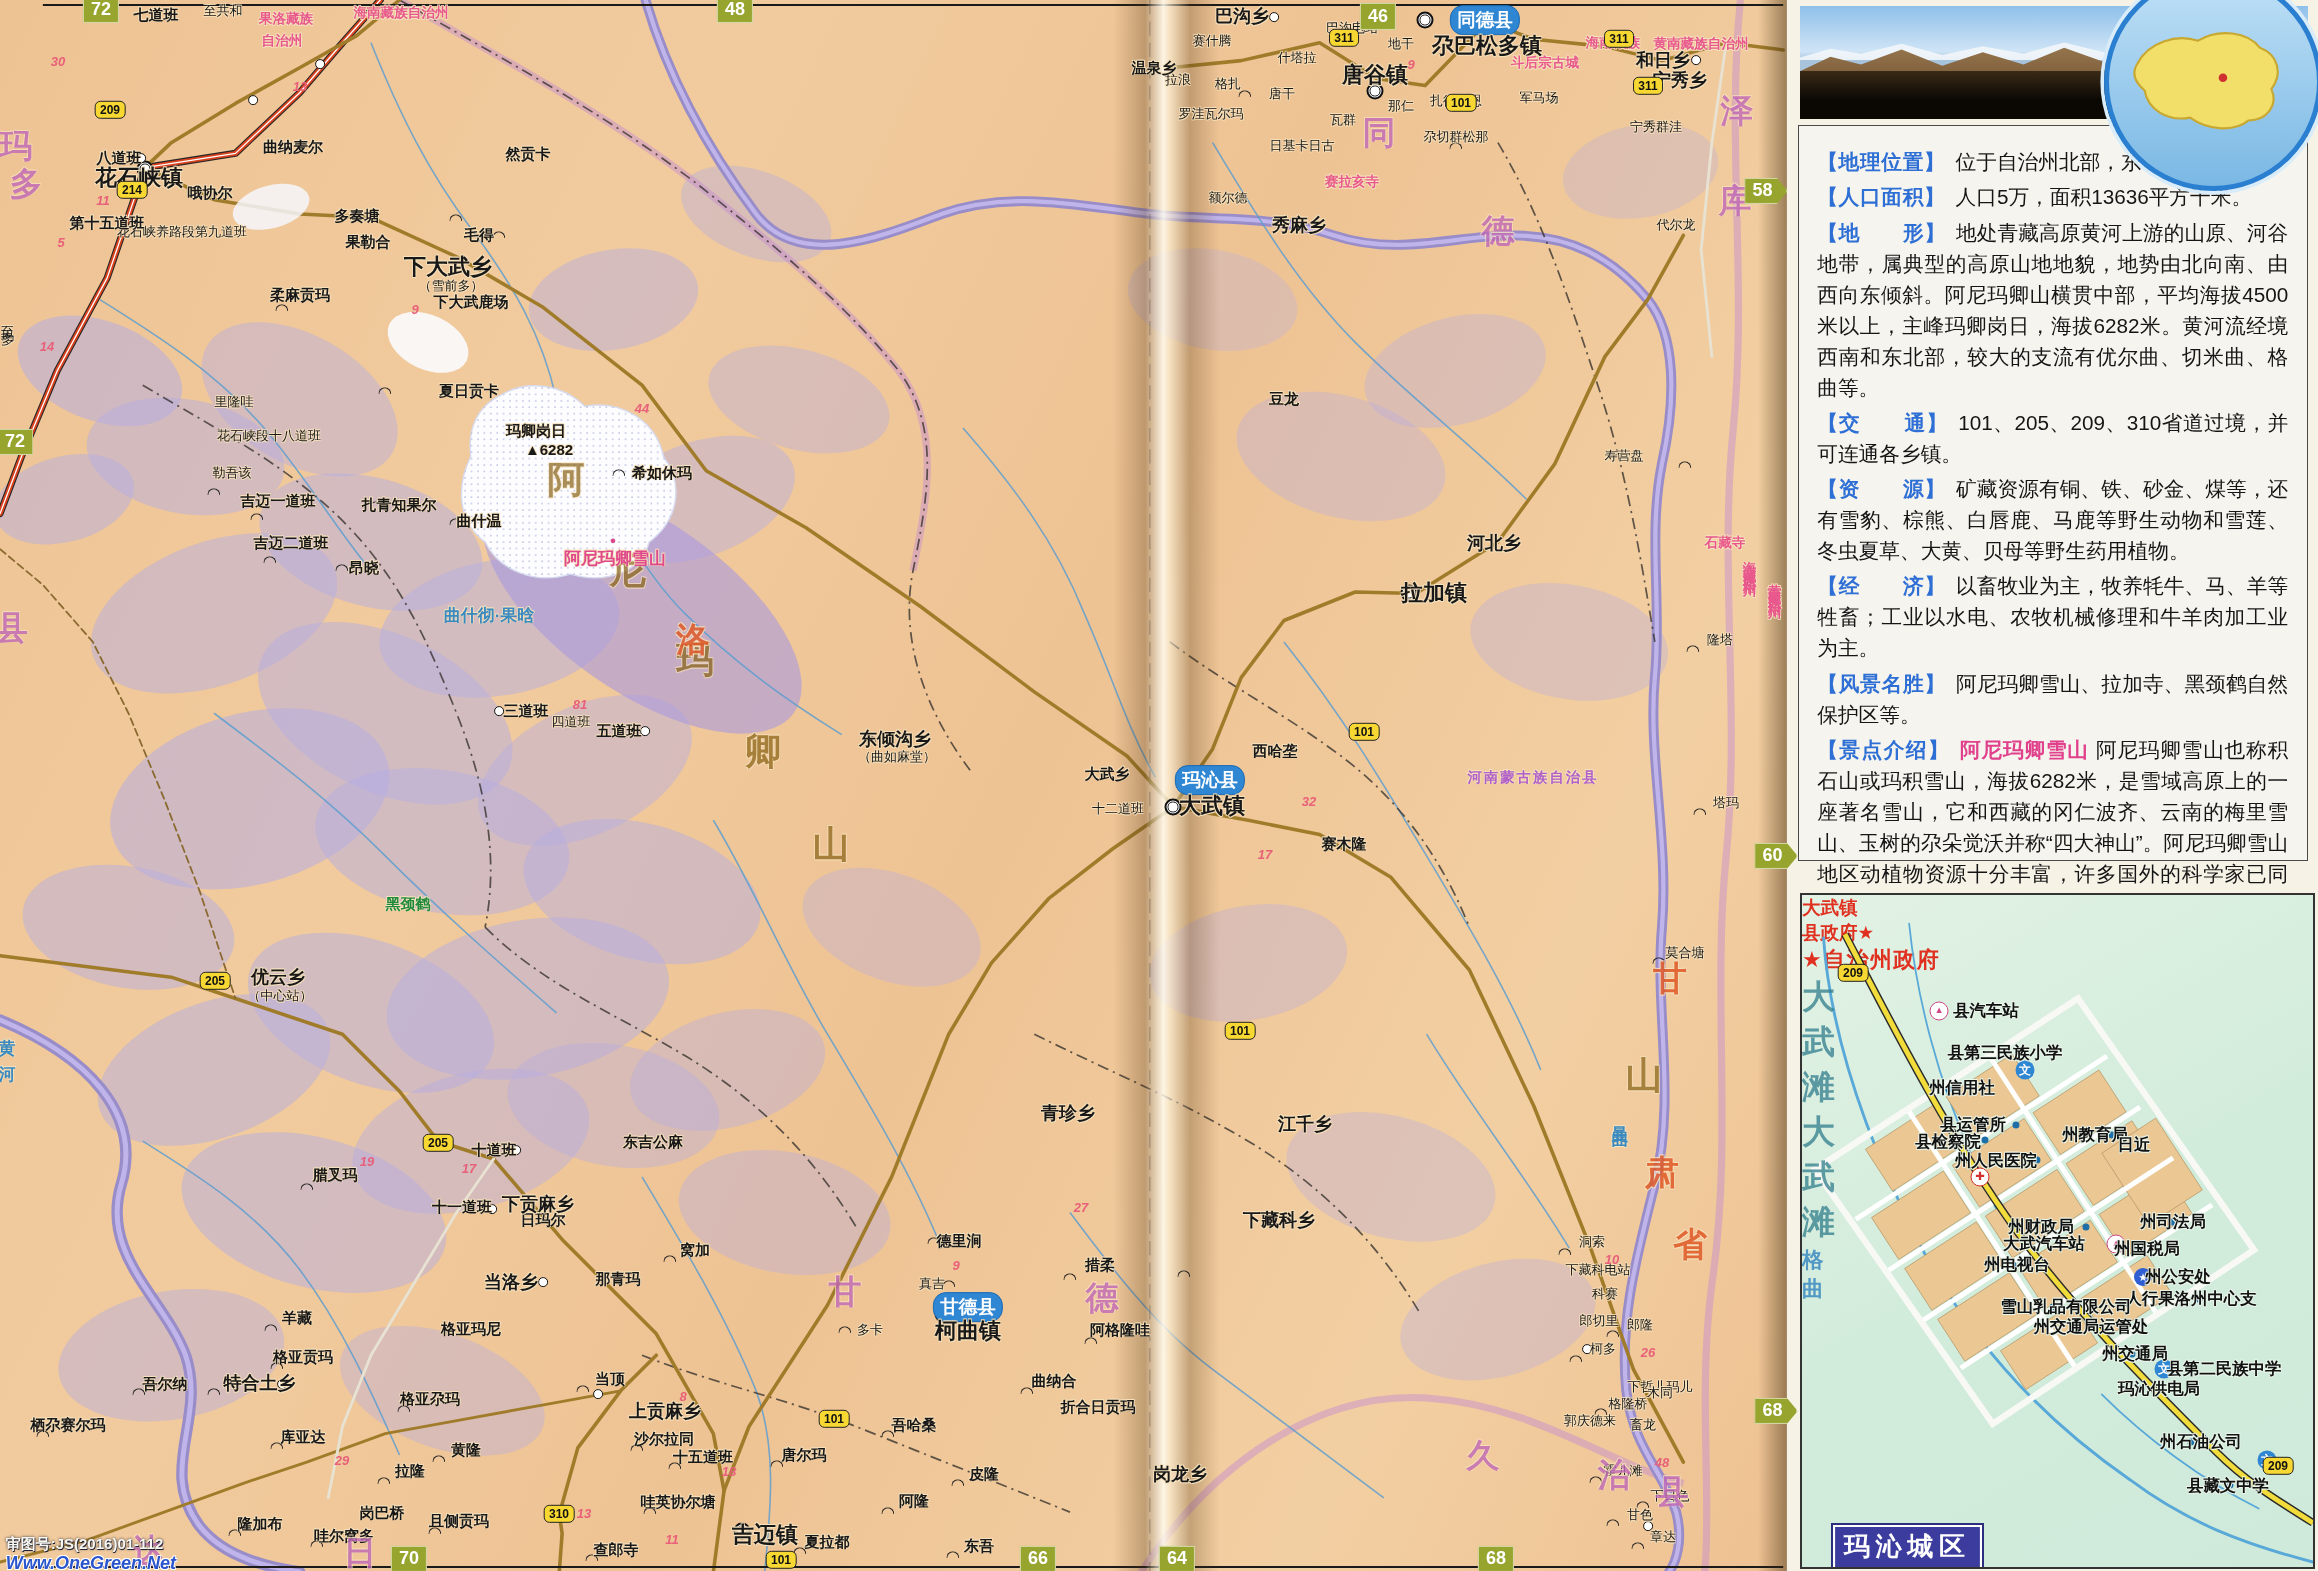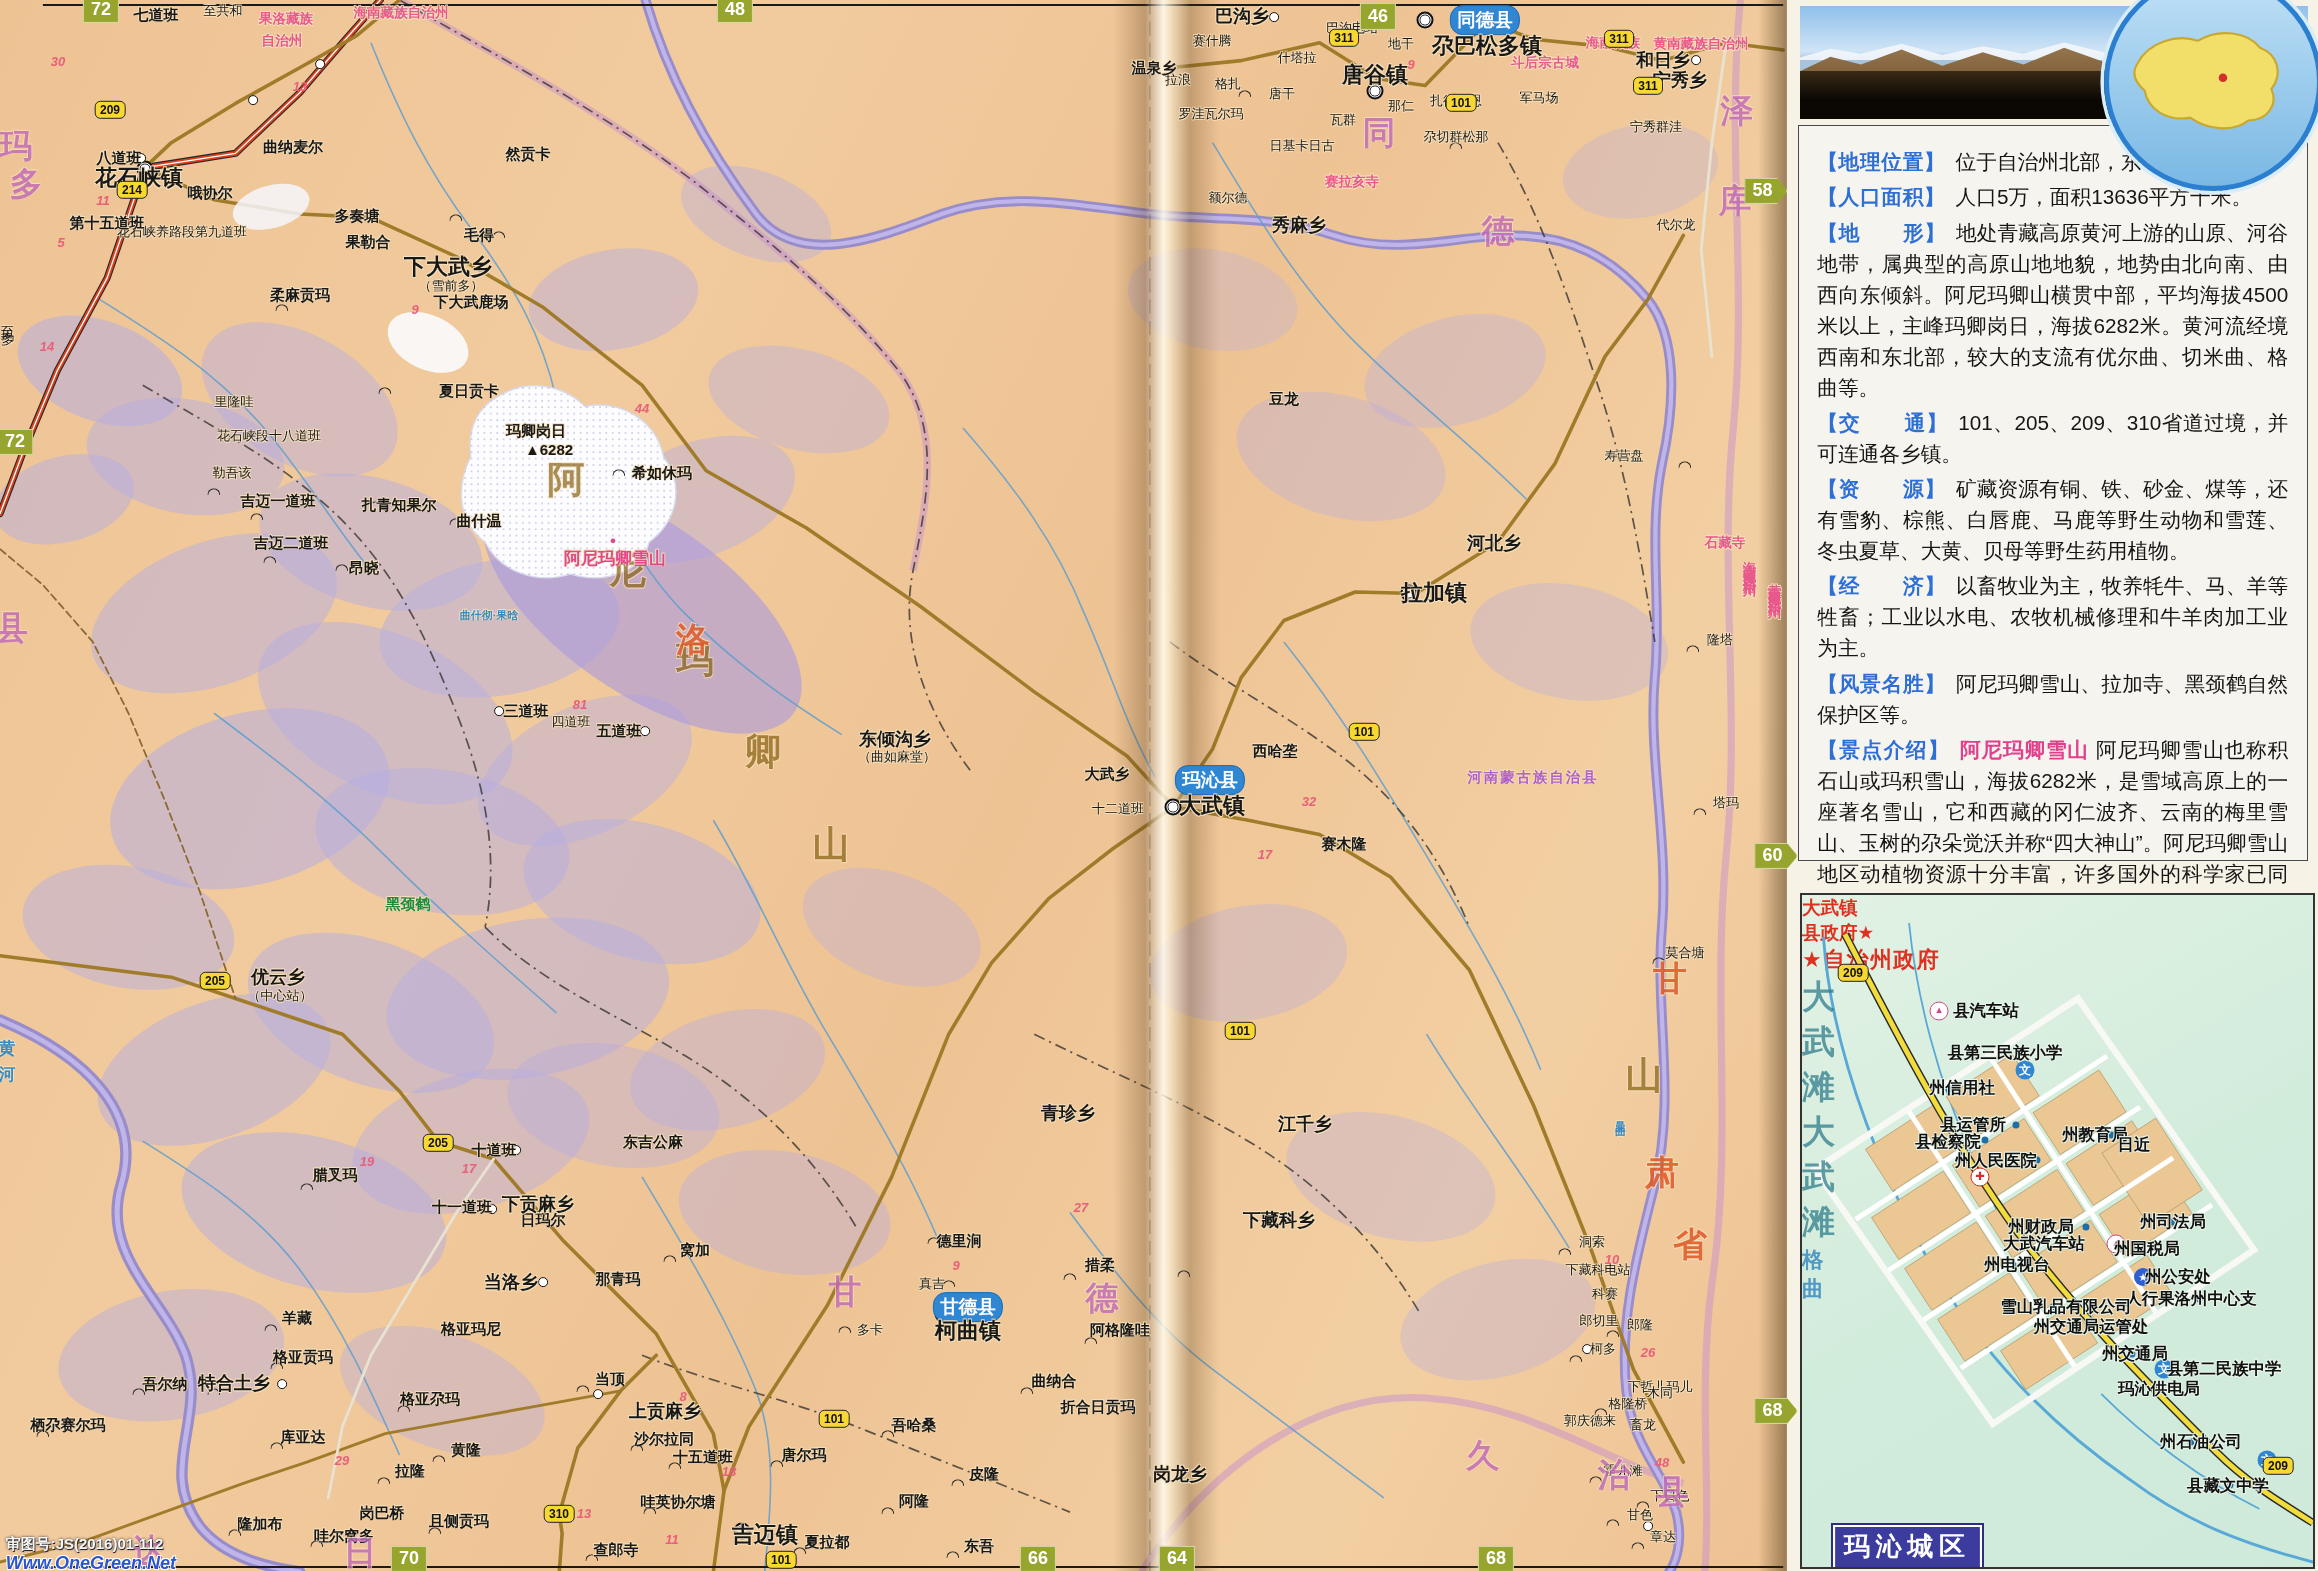--- a/index.html
+++ b/index.html
@@ -13,21 +13,21 @@
      background:linear-gradient(90deg,rgba(80,50,15,0) 0%,rgba(80,50,15,.30) 30%,rgba(255,252,240,.85) 47%,rgba(250,240,215,.65) 53%,rgba(80,50,15,.28) 72%,rgba(80,50,15,0) 100%);}
   #pageedge{position:absolute;left:1758px;top:0;width:39px;height:1572px;pointer-events:none;
      background:linear-gradient(90deg,rgba(60,40,10,0),rgba(60,40,10,.45) 70%,rgba(250,245,235,1) 100%);}
   .lbl{position:absolute;transform:translate(-50%,-50%);white-space:nowrap;font-weight:600;color:#181818;z-index:30;
        text-shadow:-0.7px -0.7px 0 rgba(246,226,190,.9),0.7px -0.7px 0 rgba(246,226,190,.9),-0.7px 0.7px 0 rgba(246,226,190,.9),0.7px 0.7px 0 rgba(246,226,190,.9);}
   .tl{font-size:22px;font-weight:700}.tl2{font-size:18px}.tm{font-size:15px}.ts{font-size:13px;font-weight:500}
   .pk{font-size:17px;color:#e0488c;font-weight:700}
   .pks{font-size:13.6px;color:#e8588c;font-weight:700}
   .pkp{font-size:14.3px;color:#b060c8;font-weight:700;letter-spacing:2.1px}
   .grn{font-size:15px;color:#1f8a3c;font-weight:700}
-  .blu{font-size:11px;color:#3a8ac0}
+  .blu{font-size:17px;color:#3a8ac0}
   .blu2{font-size:17px;color:#3a8ac0;font-weight:700}
   .bigp{font-size:33px;color:#c068b8;opacity:.8;font-weight:700}
   .bigo{font-size:34px;color:#e05a28;opacity:.85;font-weight:700}
   .bigb{font-size:37px;color:#8a6418;opacity:.72;font-weight:700}
   .pnum{font-size:13px;color:#e8607a;font-style:italic;font-weight:700;text-shadow:none}
   .bbox{font-size:18.5px;color:#fff;background:#2f86d2;padding:1.4px 6.4px;border-radius:13px;font-weight:700;text-shadow:none;border:0.7px solid #1a6ab4}
   .tv{writing-mode:vertical-rl;letter-spacing:3.6px}
   .reddot{font-size:10.7px;color:#d8488c;text-shadow:none}
   .dome{position:absolute;width:11.4px;height:6.4px;border:1.8px solid #222;border-bottom:none;
         border-radius:7.1px 7.1px 0 0;transform:translate(-50%,-50%);z-index:25}
@@ -251,21 +251,21 @@
         <div class="lbl tm" style="left: 543px; top: 1220px;">日玛尔</div>
         <div class="lbl tm" style="left: 618px; top: 1279px;">那青玛</div>
         <div class="lbl tm" style="left: 471px; top: 1329px;">格亚玛尼</div>
         <div class="lbl tm" style="left: 653px; top: 1142px;">东吉公麻</div>
         <div class="lbl tm" style="left: 335px; top: 1175px;">腊叉玛</div>
         <div class="lbl tm" style="left: 297px; top: 1318px;">羊藏</div>
         <div class="lbl tm" style="left: 303px; top: 1357px;">格亚贡玛</div>
         <div class="lbl tm" style="left: 430px; top: 1399px;">格亚尕玛</div>
         <div class="lbl tm" style="left: 610px; top: 1379px;">当顶</div>
         <div class="lbl tm" style="left: 695px; top: 1250px;">窝加</div>
-        <div class="lbl tl2" style="left: 234px; top: 1383px;">特合土乡</div>
+        <div class="lbl tl2" style="left: 242px; top: 1383px; padding-left: 35px;">特合土乡</div>
         <div class="lbl tm" style="left: 165px; top: 1384px;">吾尔纳</div>
         <div class="lbl tm" style="left: 68px; top: 1425px;">栖尕赛尔玛</div>
         <div class="lbl tm" style="left: 303px; top: 1437px;">库亚达</div>
         <div class="lbl tm" style="left: 410px; top: 1471px;">拉隆</div>
         <div class="lbl tm" style="left: 466px; top: 1450px;">黄隆</div>
         <div class="lbl tm" style="left: 260px; top: 1524px;">隆加布</div>
         <div class="lbl tm" style="left: 344px; top: 1536px;">哇尔窝多</div>
         <div class="lbl tm" style="left: 382px; top: 1513px;">岗巴桥</div>
         <div class="lbl tm" style="left: 459px; top: 1521px;">且侧贡玛</div>
         <div class="lbl tl2" style="left: 665px; top: 1411px;">上贡麻乡</div>

